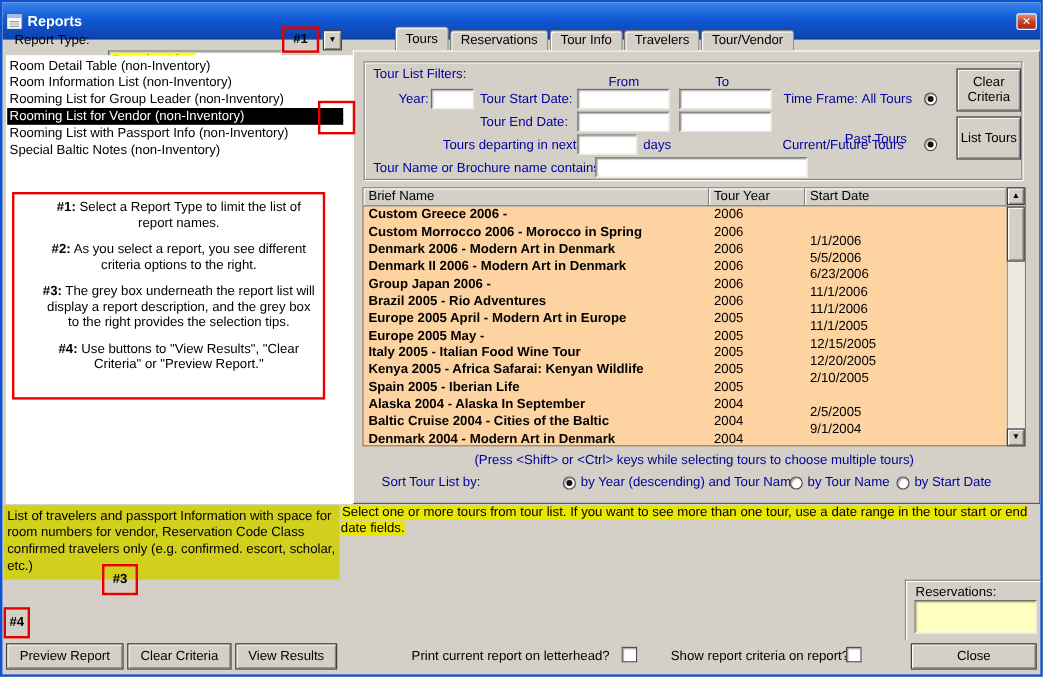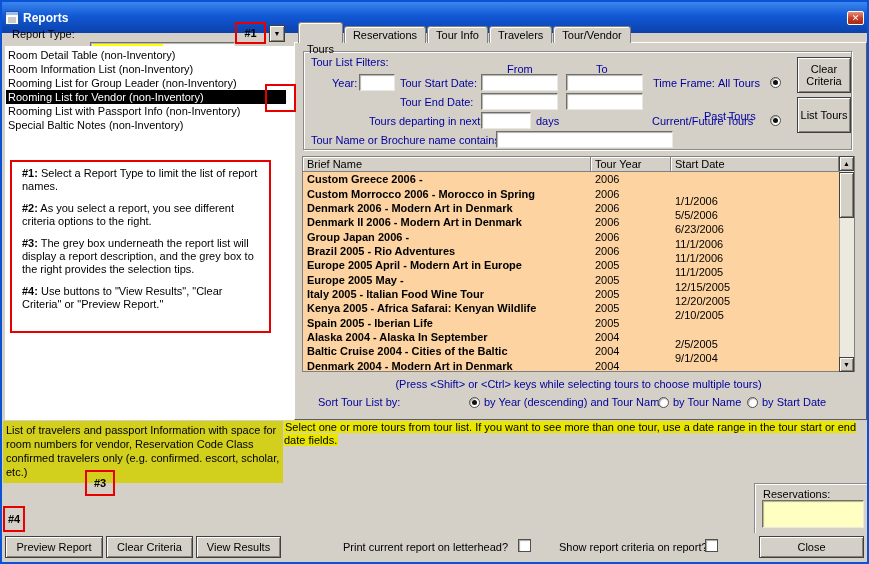--- a/index.html
+++ b/index.html
@@ -40,33 +40,33 @@
     display:flex; align-items:center; justify-content:center;
     font-weight:bold; font-size:11px; color:#000; background:transparent;
   }
   .tabs { position:absolute; left:296px; top:23px; display:flex; align-items:flex-end; z-index:6; }
   .tab {
     height:17px; padding:2px 8px 0; margin-right:1px; background:#d4d0c8;
     border:1px solid #7f7f7f; border-bottom:none;
     border-top-left-radius:3px; border-top-right-radius:3px;
     box-shadow: inset 1px 1px 0 #fff; white-space:nowrap;
   }
-  .tab.active { height:20px; margin-top:-3px; padding-top:20px; }
+  .tab.active { height:20px; margin-top:-3px; padding-top:4px;margin-left:31px; }
   .tabpage {
     position:absolute; left:292px; top:40px; width:573px; height:378px;
     background:#d4d0c8; border:1px solid; border-color:#fff #5b5b5b #5b5b5b #fff;
   }
   .left-pane { position:absolute; left:3px; top:44px; width:289px; height:374px; background:#fff; }
   .report-item { position:absolute; left:4px; width:280px; height:14px; line-height:14px; padding-left:2px; white-space:nowrap; overflow:hidden; }
   .report-item.selected { background:#000; color:#fff; }
   .instruction-box {
     position:absolute; left:8px; top:158px; width:261px; height:173px;
     border:2px solid #e80000; background:#fff; padding:5px 6px; line-height:13px; overflow:hidden;
   }
-  .instruction-box p { margin:0 0 9px 4px; }
+  .instruction-box p { margin:0 0 9px 17px;text-align:center; }
   .groupbox { position:absolute; border:1px solid #8a8a8a; box-shadow:1px 1px 0 #fff, inset 1px 1px 0 #fff; }
   .radio {
     position:absolute; width:11px; height:11px; border-radius:50%; background:#fff;
     border:1px solid #50504a; box-shadow: inset 1px 1px 1px rgba(0,0,0,.35);
   }
   .radio.on::after { content:""; position:absolute; left:2px; top:2px; width:5px; height:5px; border-radius:50%; background:#101010; }
   .checkbox {
     position:absolute; width:13px; height:13px; background:#fff;
     border:1px solid #50504a; box-shadow: inset 1px 1px 1px rgba(0,0,0,.35);
   }

